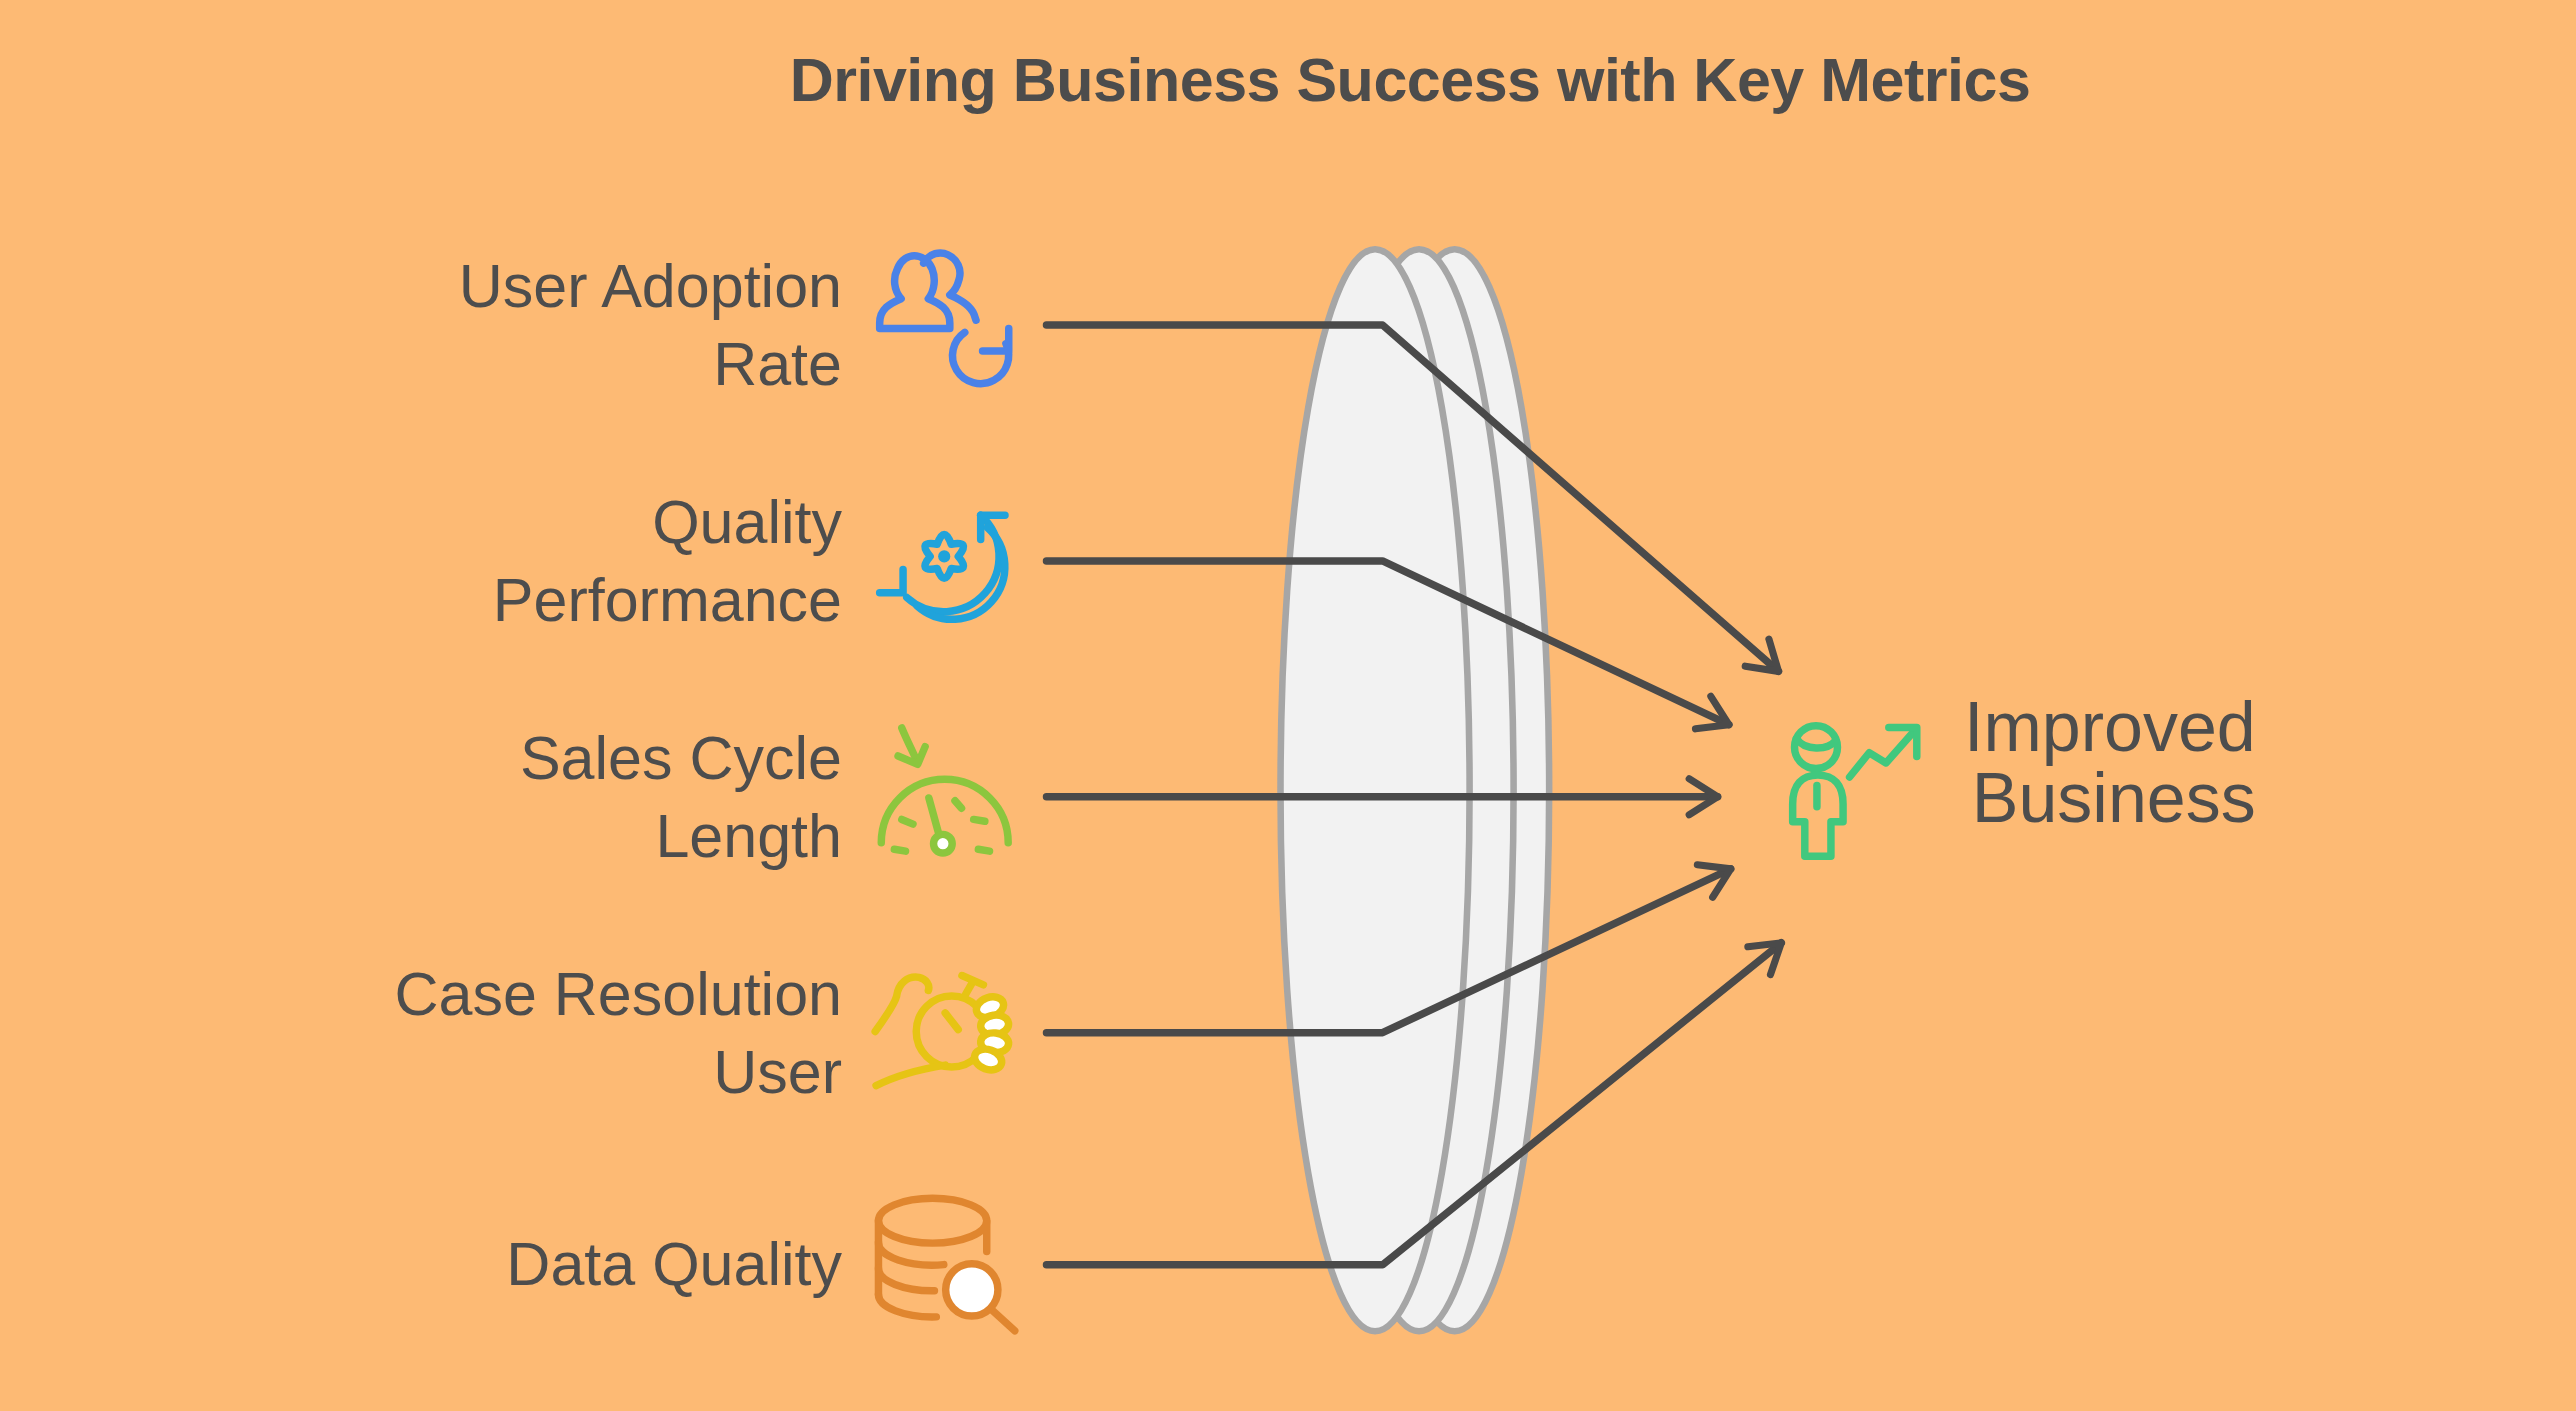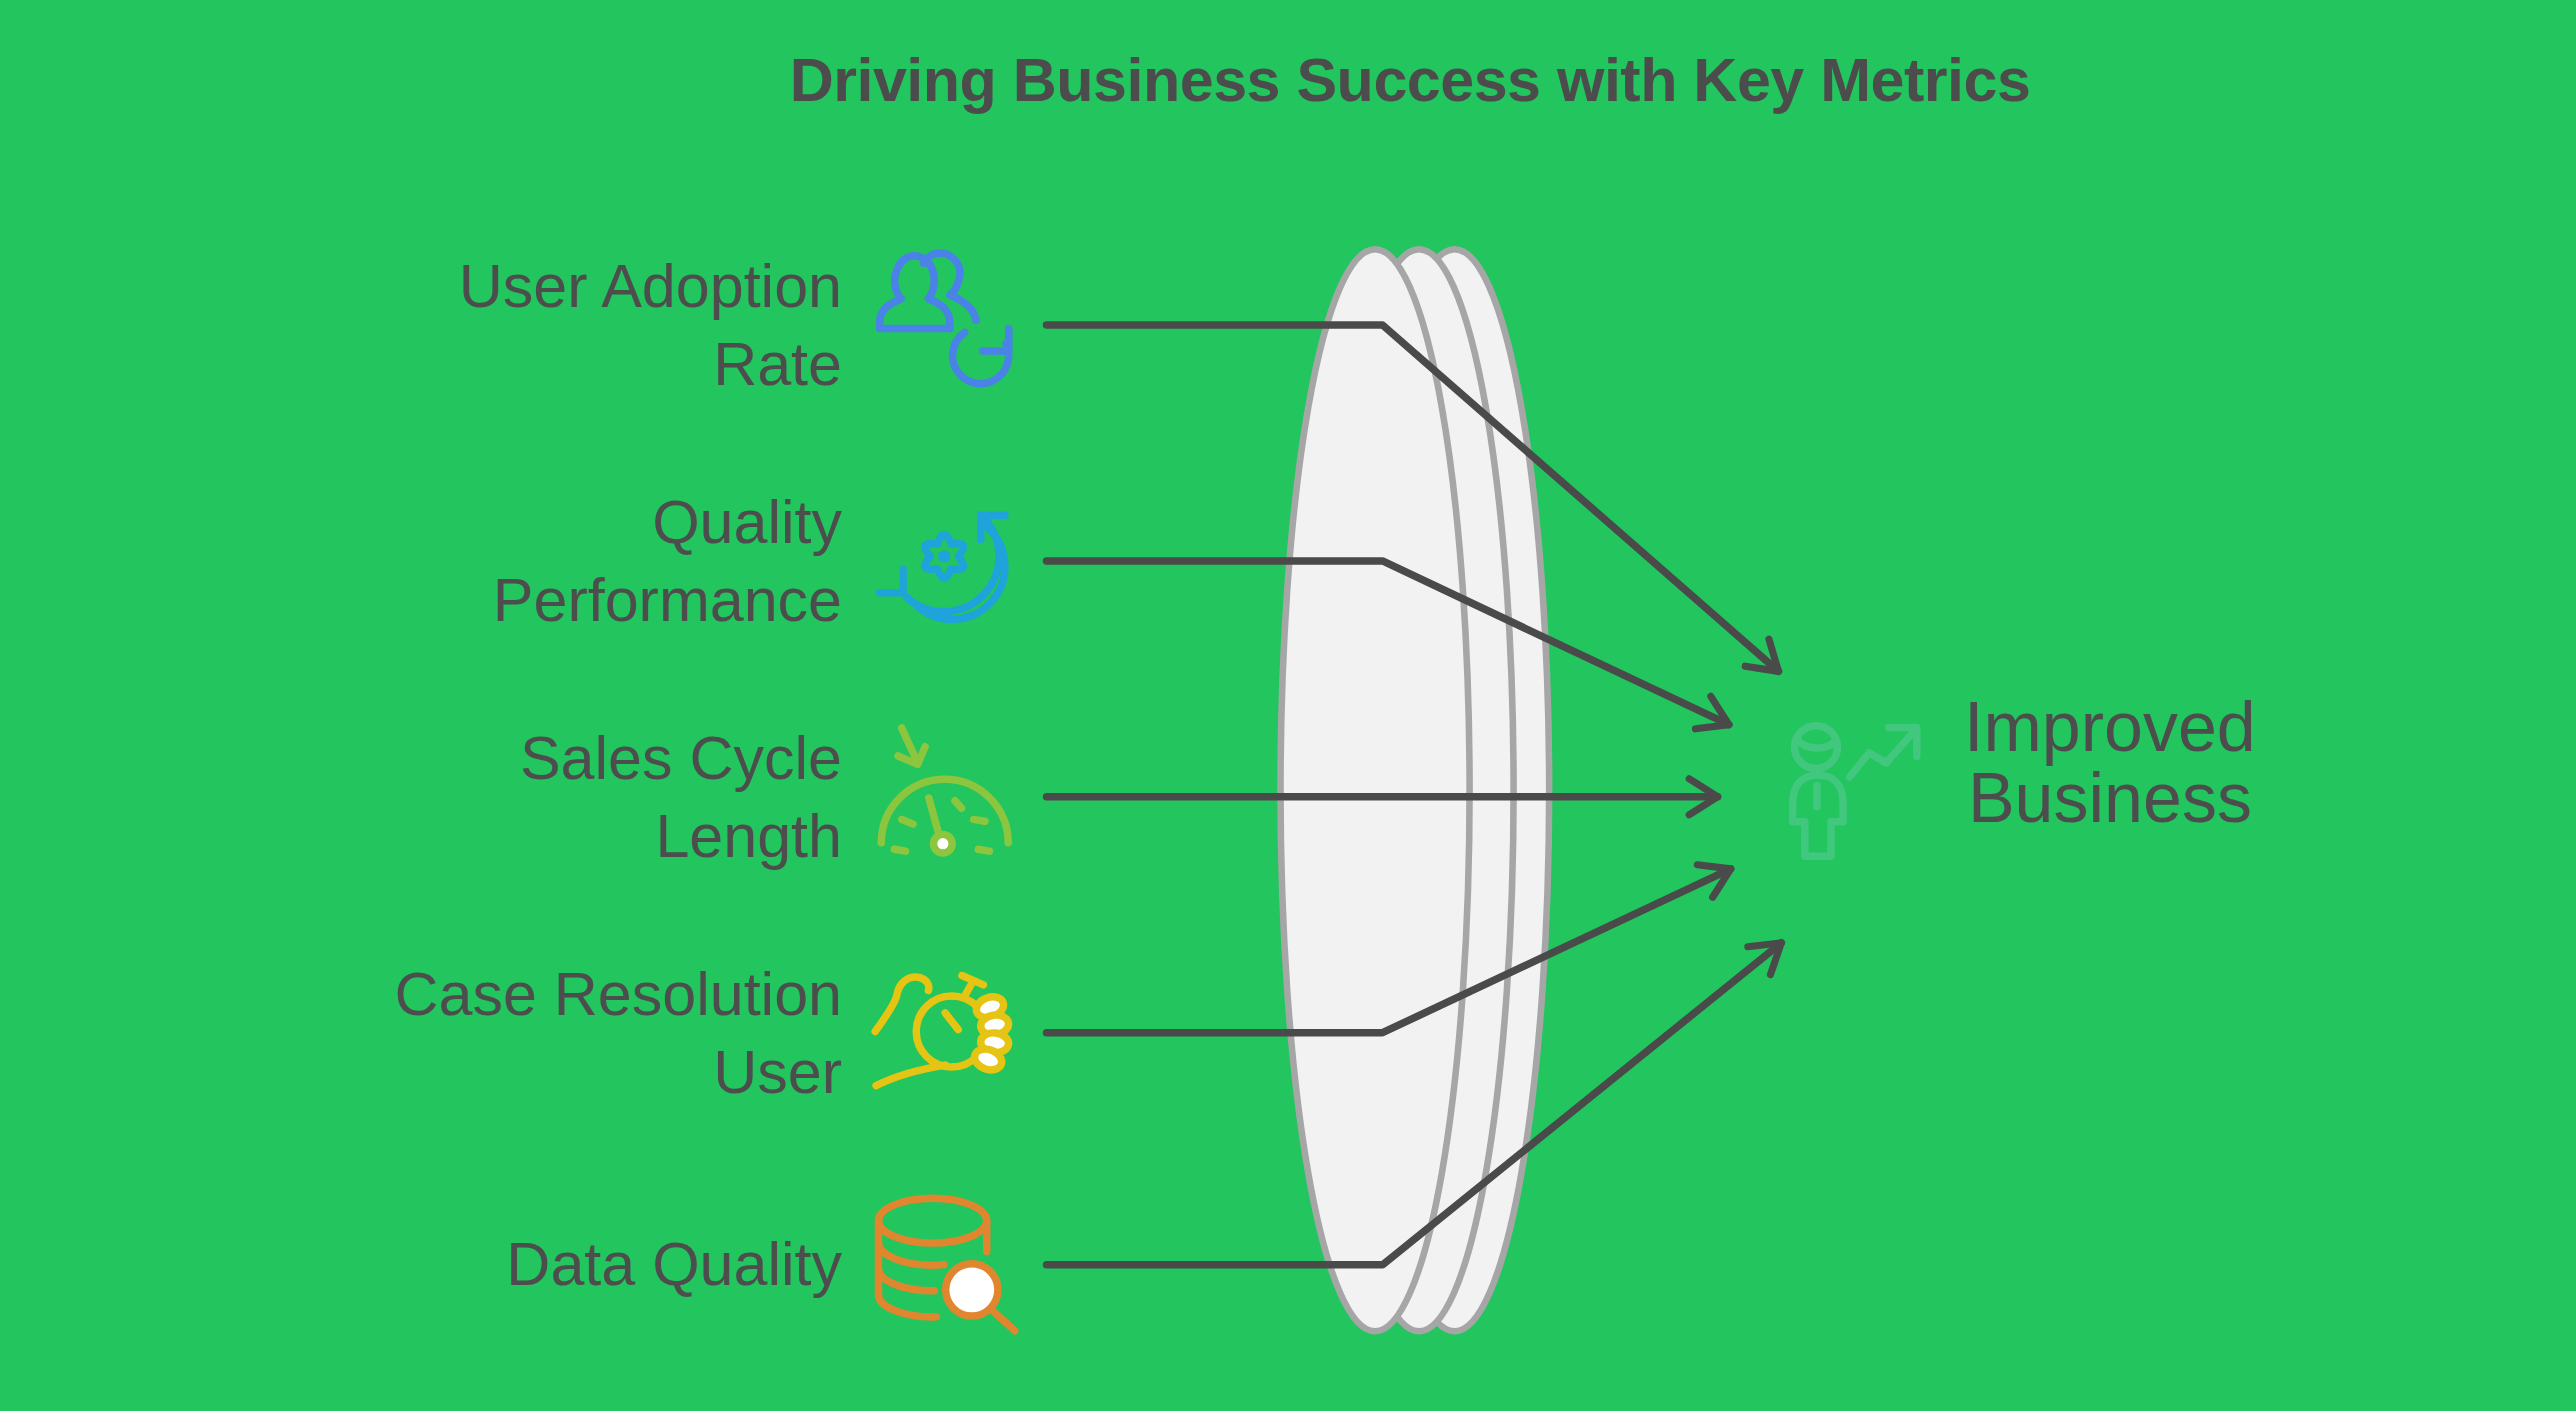--- a/index.html
+++ b/index.html
@@ -1,31 +1,31 @@
 <!DOCTYPE html>
 <html style="font-size:15px"><head>
 <meta charset="utf-8">
 <style>
   html,body { margin:0; padding:0; background:#ffffff; }
   .stage {
-    position:relative; width:2576px; height:1412px; background:#22c55e;
+    position:relative; width:2576px; height:1412px; background:#fdba74;
     font-family:"Liberation Sans","DejaVu Sans",sans-serif; overflow:hidden;
   }
   .title {
     position:absolute; left:1410px; top:45px; transform:translateX(-50%);
     font-size:61px; font-weight:700; color:#4C4C4C; white-space:nowrap; letter-spacing:-0.5px;
   }
   .flow-svg { position:absolute; left:0; top:0; }
   .metric-label {
     position:absolute; right:1734px; text-align:right;
     font-size:61px; line-height:78px; color:#4D4D4D; white-space:nowrap;
   }
   .metric-label span { display:block; }
   .outcome-label {
-    position:absolute; left:1964px; top:692px; text-align:center;
+    position:absolute; left:1964px; top:692px; text-align:right;
     font-size:70px; line-height:71px; color:#4D4D4D; white-space:nowrap;
   }
   .outcome-label span { display:block; }
   .icon { position:absolute; }
   .icon * { vector-effect:none; }
 </style>
 </head>
 <body>
 
 <div class="stage">

